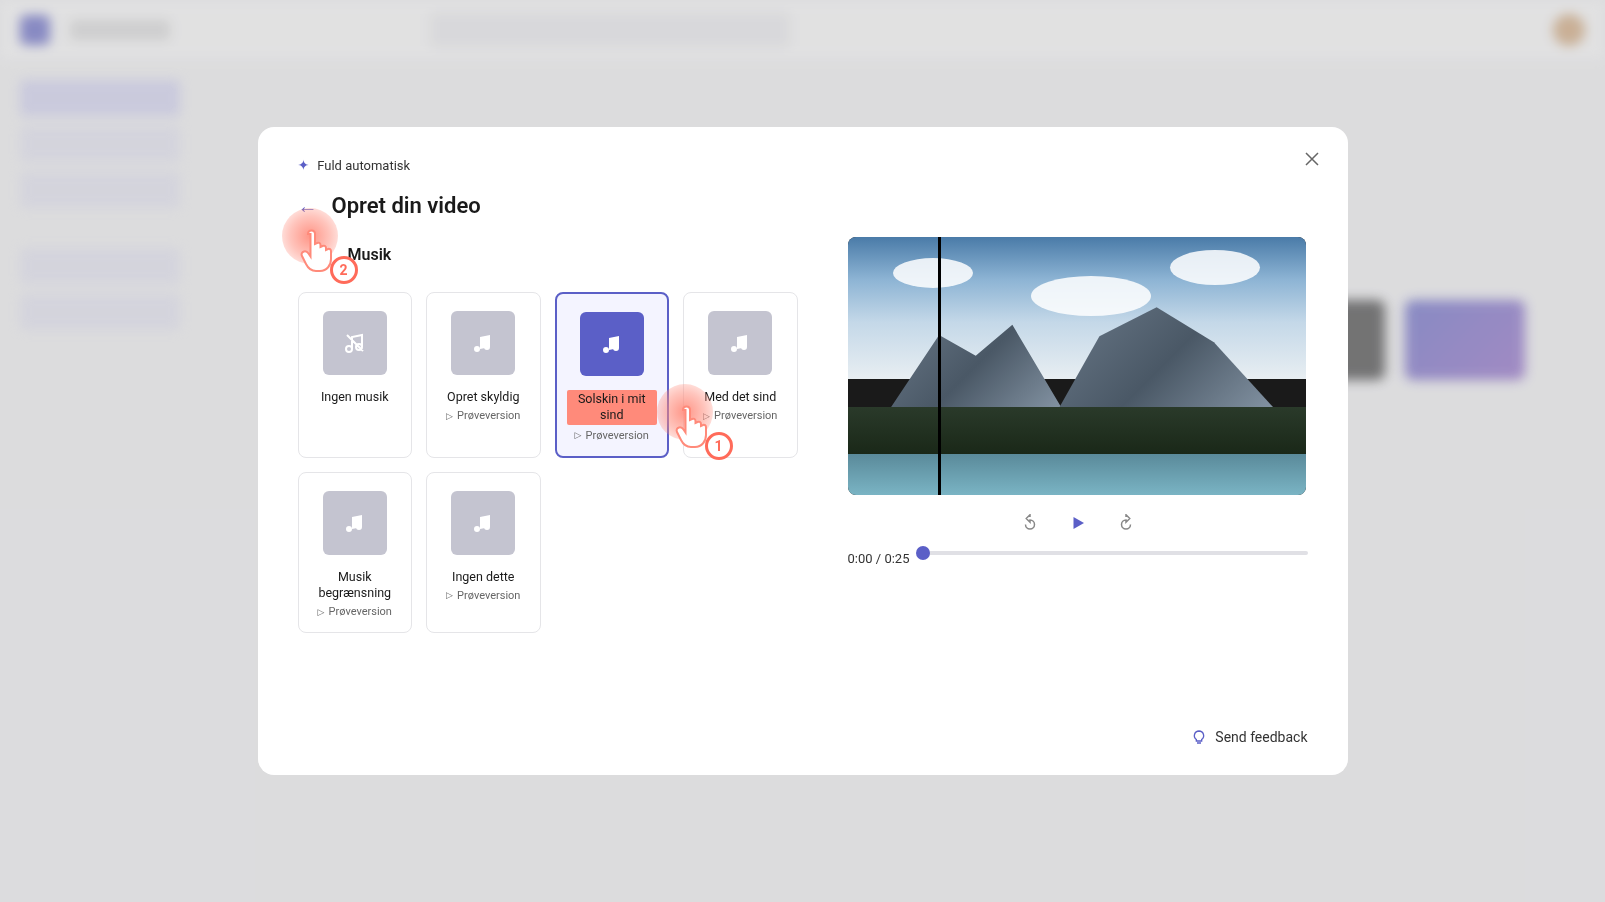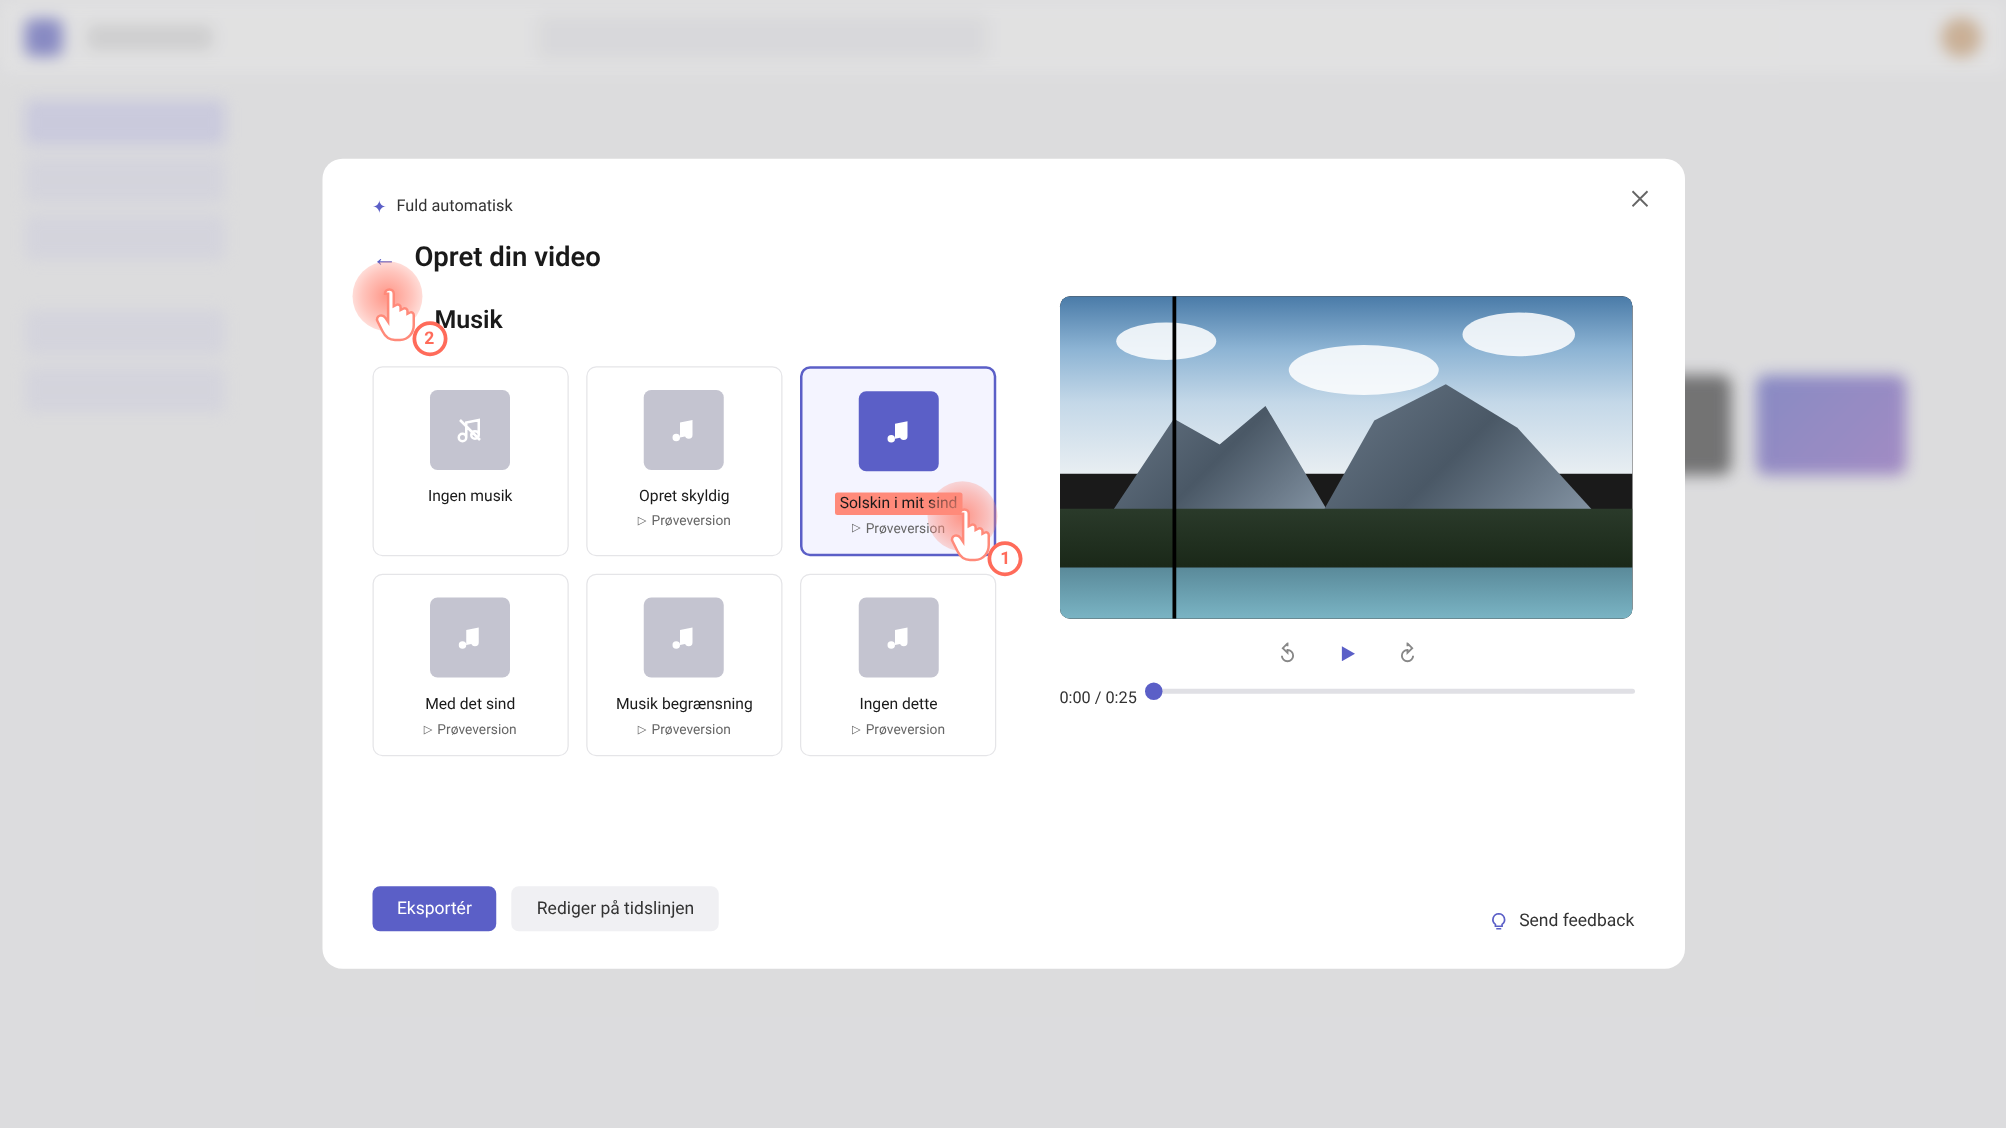--- a/index.html
+++ b/index.html
@@ -18,22 +18,22 @@
 .close-btn{position:absolute;top:20px;right:24px;width:24px;height:24px;display:flex;align-items:center;justify-content:center;cursor:pointer;color:#666}
 .close-btn svg{width:14px;height:14px}
 .left-col{flex:1;display:flex;flex-direction:column}
 .breadcrumb{display:flex;align-items:center;gap:8px;font-size:13px;color:#333;margin-bottom:20px}
 .sparkle{color:#5b5fc7;font-size:14px}
 .title-row{display:flex;align-items:center;gap:14px;margin-bottom:18px}
 .back-arrow{color:#5b5fc7;font-size:20px;cursor:pointer}
 .title{font-size:22px;font-weight:600;color:#1a1a1a}
 .section-row{display:flex;align-items:center;gap:14px;margin-bottom:20px;position:relative}
 .back-circle{width:36px;height:36px;border-radius:50%;display:flex;align-items:center;justify-content:center;cursor:pointer}
-.section-title{font-size:20px;font-weight:600;color:#1a1a1a}
-.music-grid{display:grid;grid-template-columns:repeat(3,1fr);gap:14px;margin-bottom:auto;position:relative}
+.section-title{font-size:16px;font-weight:600;color:#1a1a1a}
+.music-grid{display:grid;grid-template-columns:repeat(4,1fr);gap:14px;margin-bottom:auto;position:relative}
 .music-card{border:1px solid #e5e5e8;border-radius:8px;padding:18px 10px 14px;display:flex;flex-direction:column;align-items:center;cursor:pointer;background:#fff;position:relative}
 .music-card.selected{border:2px solid #5b5fc7;background:#f4f4ff}
 .music-thumb{width:64px;height:64px;border-radius:6px;display:flex;align-items:center;justify-content:center;margin-bottom:14px}
 .music-thumb.gray{background:#c4c4d0}
 .music-thumb.purple{background:#5b5fc7}
 .music-thumb svg{width:24px;height:24px;fill:#fff}
 .music-name{font-size:12.5px;color:#1a1a1a;text-align:center;line-height:1.3}
 .music-name.highlight{background:#ff8a7a;padding:1px 4px;border-radius:2px;display:inline-block}
 .music-sub{font-size:11px;color:#666;margin-top:4px;display:flex;align-items:center;gap:4px}
 .music-sub::before{content:"▷";font-size:9px}
@@ -189,24 +189,20 @@
           <div class="music-thumb gray">
             <svg viewBox="0 0 24 24">
                 <path d="M9 18V6l10-2v12M9 18a3 3 0 11-6 0 3 3 0 016 0zm10-2a3 3 0 11-6 0 3 3 0 016 0z" fill="#fff"></path>
               </svg>
           </div>
           <div class="music-name">Ingen dette</div>
           <div class="music-sub">Prøveversion</div>
         </div>
       </div>
 
-      <div class="actions">
-        <button class="btn btn-primary">Eksportér</button>
-        <button class="btn btn-secondary">Rediger på tidslinjen</button>
-      </div>
     </div>
 
     <div class="right-col">
       <div class="preview">
         <div class="preview-img">
           <div class="sky"></div>
           <div class="cloud" style="top:8%;left:10%;width:80px;height:30px"></div>
           <div class="cloud" style="top:15%;left:40%;width:120px;height:40px"></div>
           <div class="cloud" style="top:5%;right:10%;width:90px;height:35px"></div>
           <div class="mountain" style="left:8%;width:40%;height:40%;clip-path:polygon(0 100%,30% 20%,50% 40%,70% 10%,100% 100%)"></div>

